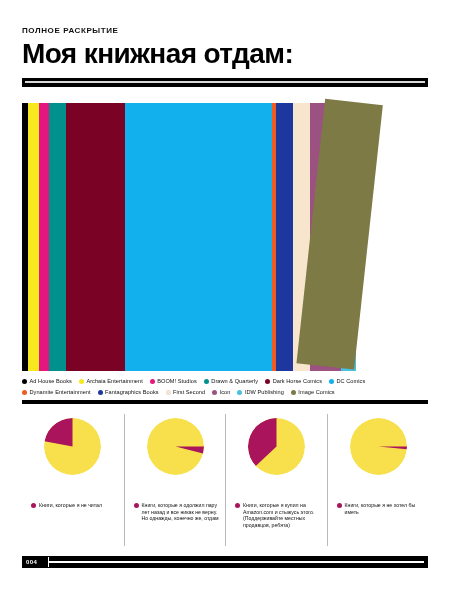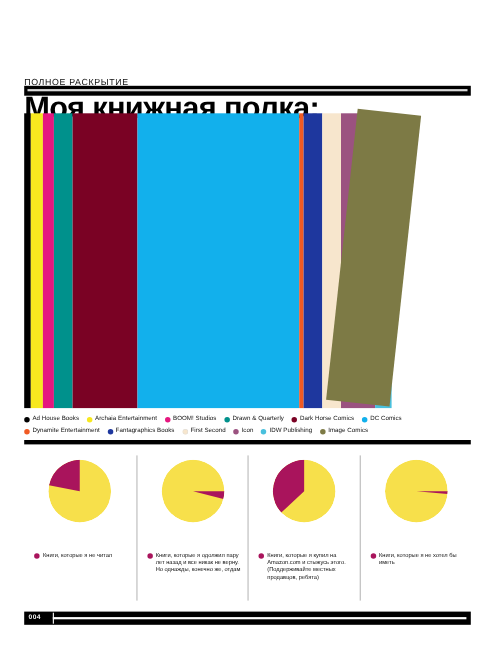--- a/index.html
+++ b/index.html
@@ -11,22 +11,22 @@
     position:relative;
     width:450px;height:600px;
     background:#ffffff;
     overflow:hidden;
     box-sizing:border-box;
   }
 
   
   #header{position:absolute;left:22px;top:26px;width:406px;}
   #kicker{
-    font-size:8px;font-weight:normal;letter-spacing:.6px;
-    color:#111;text-transform:uppercase;line-height:10px;margin-top:44px;
+    font-size:8px;font-weight:bold;letter-spacing:.6px;
+    color:#111;text-transform:uppercase;line-height:10px;
   }
   #headline{
     font-size:28px;font-weight:bold;color:#000;
     line-height:32px;letter-spacing:-.6px;margin-top:2px;
     white-space:nowrap;
   }
 
   
   #rule-top{
     position:absolute;left:22px;top:78px;width:406px;height:9px;
@@ -126,21 +126,21 @@
     position:absolute;left:26px;top:1px;width:1px;height:10px;background:#ffffff;
   }
 </style>
 </head>
 <body>
 
 <div id="page">
 
   <div id="header">
     <div id="kicker">ПОЛНОЕ РАСКРЫТИЕ</div>
-    <div id="headline">Моя книжная полка:</div>
+    <div id="headline">Моя книжная отдам:</div>
   </div>
   <div id="rule-top"></div>
 
   <div id="shelf">
     <div id="spines">
         <div class="spine" style="width: 6.23px; background: rgb(0, 0, 0);"></div>
         <div class="spine" style="width: 11.21px; background: rgb(247, 232, 31);"></div>
         <div class="spine" style="width: 9.96px; background: rgb(229, 23, 127);"></div>
         <div class="spine" style="width: 16.19px; background: rgb(0, 145, 140);"></div>
         <div class="spine" style="width: 59.78px; background: rgb(122, 2, 36);"></div>

